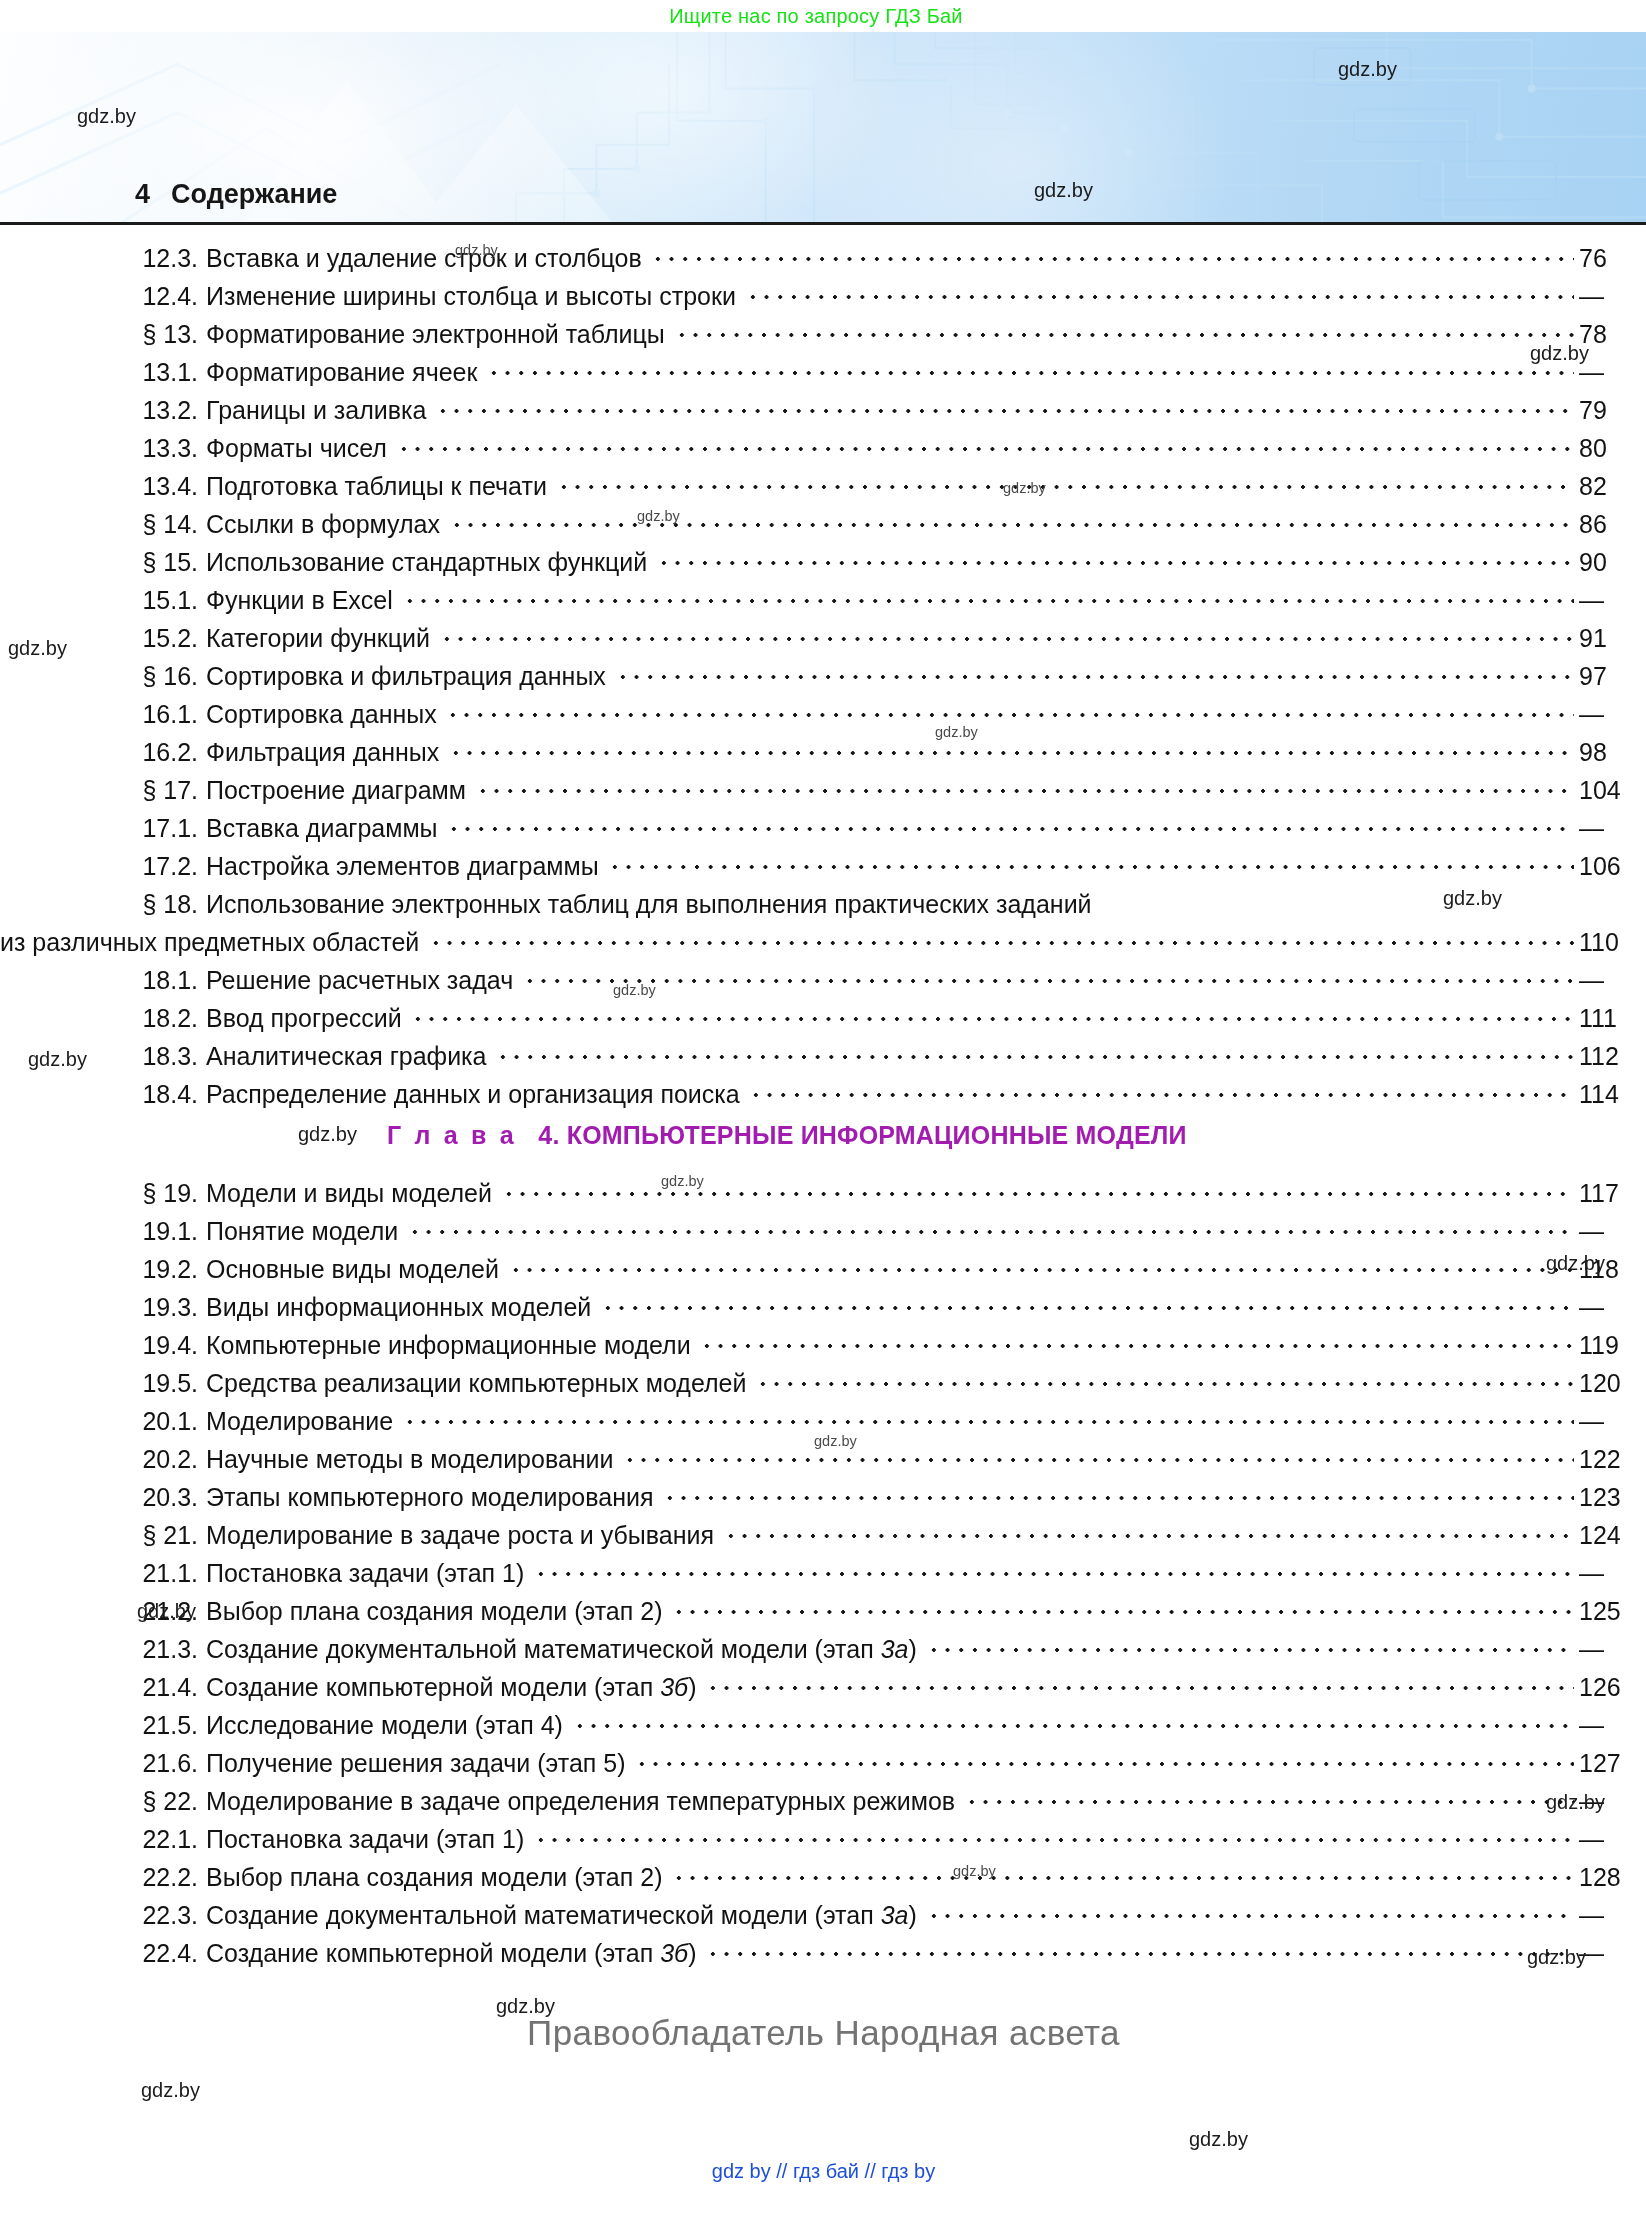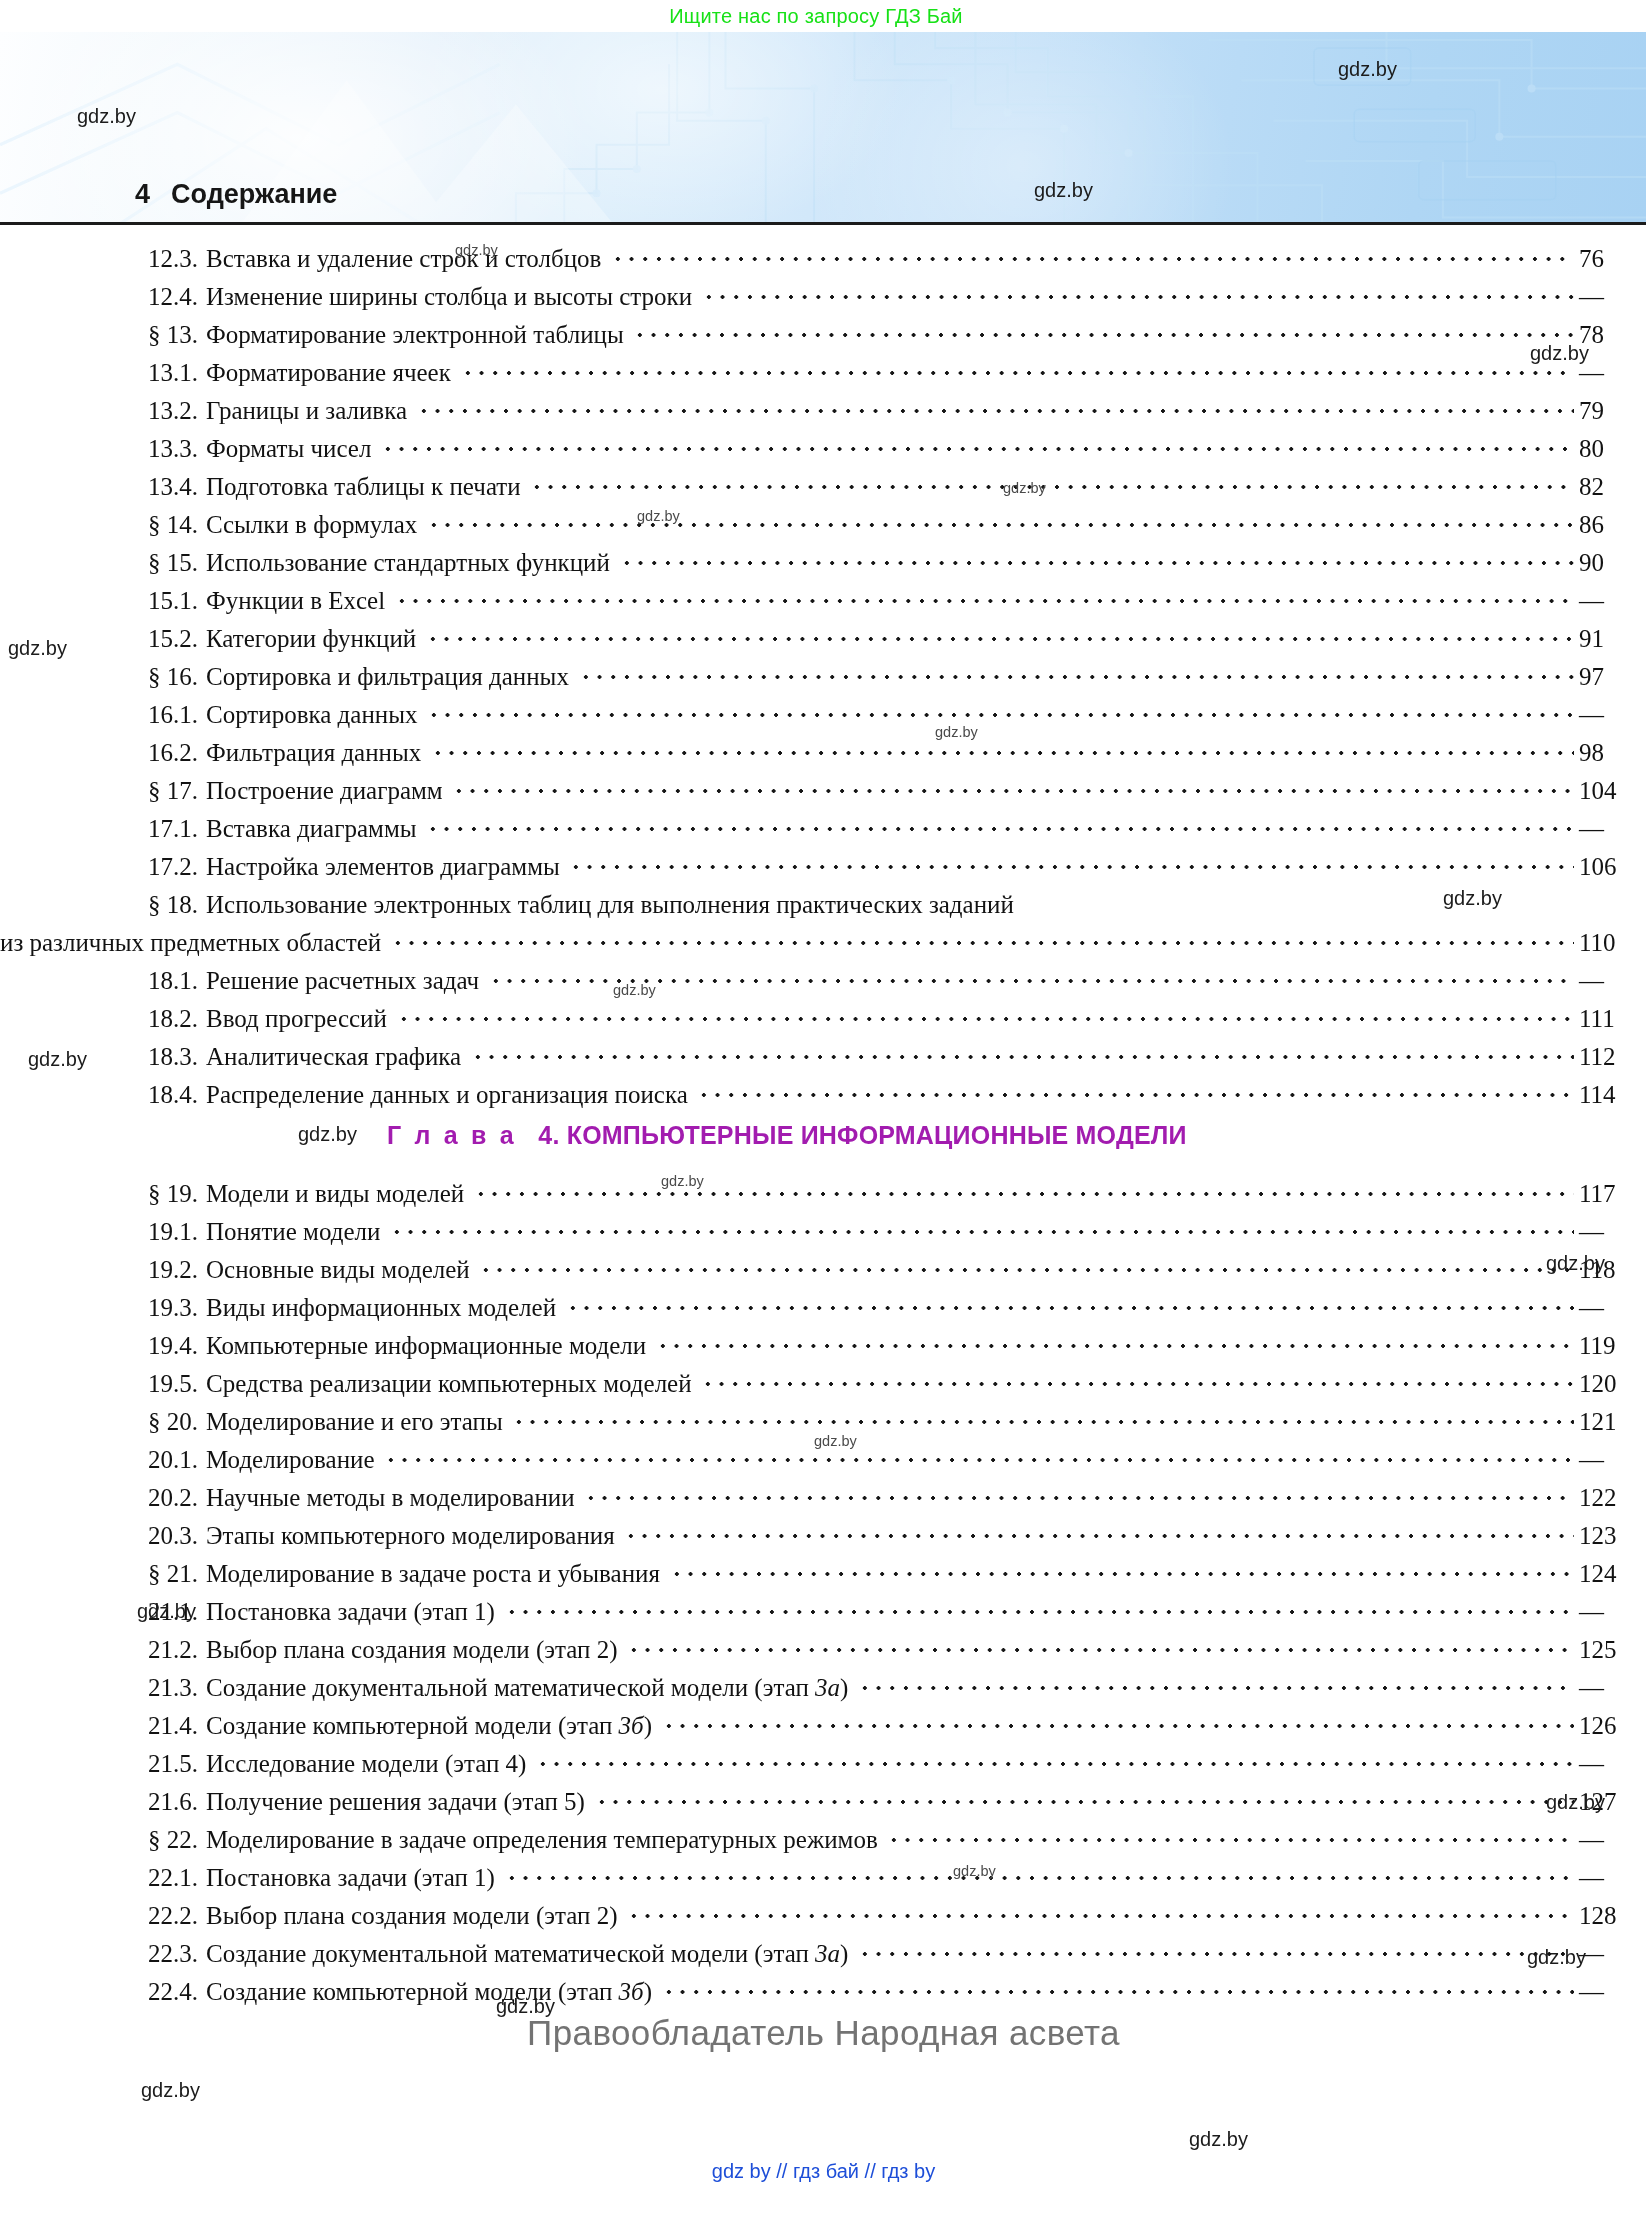--- a/index.html
+++ b/index.html
@@ -98,21 +98,21 @@
     left: 0;
     top: 242px;
     width: 1647px;
   }
   .toc-row {
     display: flex;
     align-items: baseline;
     height: 38px;
     font-size: 25px;
     color: #121212;
-    font-family: Liberation Serif, serif;
+    font-family: Liberation Sans, sans-serif;
   }
   .toc-num {
     flex: 0 0 auto;
     width: 206px;
     text-align: right;
     padding-right: 8px;
     box-sizing: border-box;
     white-space: nowrap;
   }
   .toc-title {
@@ -445,26 +445,20 @@
         <span class="toc-leader"></span>
         <span class="toc-page">119</span>
       </div>
       <div class="toc-row">
         <span class="toc-num">19.5.</span>
         <span class="toc-title">Средства реализации компьютерных моделей</span>
         <span class="toc-leader"></span>
         <span class="toc-page">120</span>
       </div>
       <div class="toc-row">
-        <span class="toc-num">§ 20.</span>
-        <span class="toc-title">Моделирование и его этапы</span>
-        <span class="toc-leader"></span>
-        <span class="toc-page">121</span>
-      </div>
-      <div class="toc-row">
         <span class="toc-num">20.1.</span>
         <span class="toc-title">Моделирование</span>
         <span class="toc-leader"></span>
         <span class="toc-page dash">—</span>
       </div>
       <div class="toc-row">
         <span class="toc-num">20.2.</span>
         <span class="toc-title">Научные методы в моделировании</span>
         <span class="toc-leader"></span>
         <span class="toc-page">122</span>

